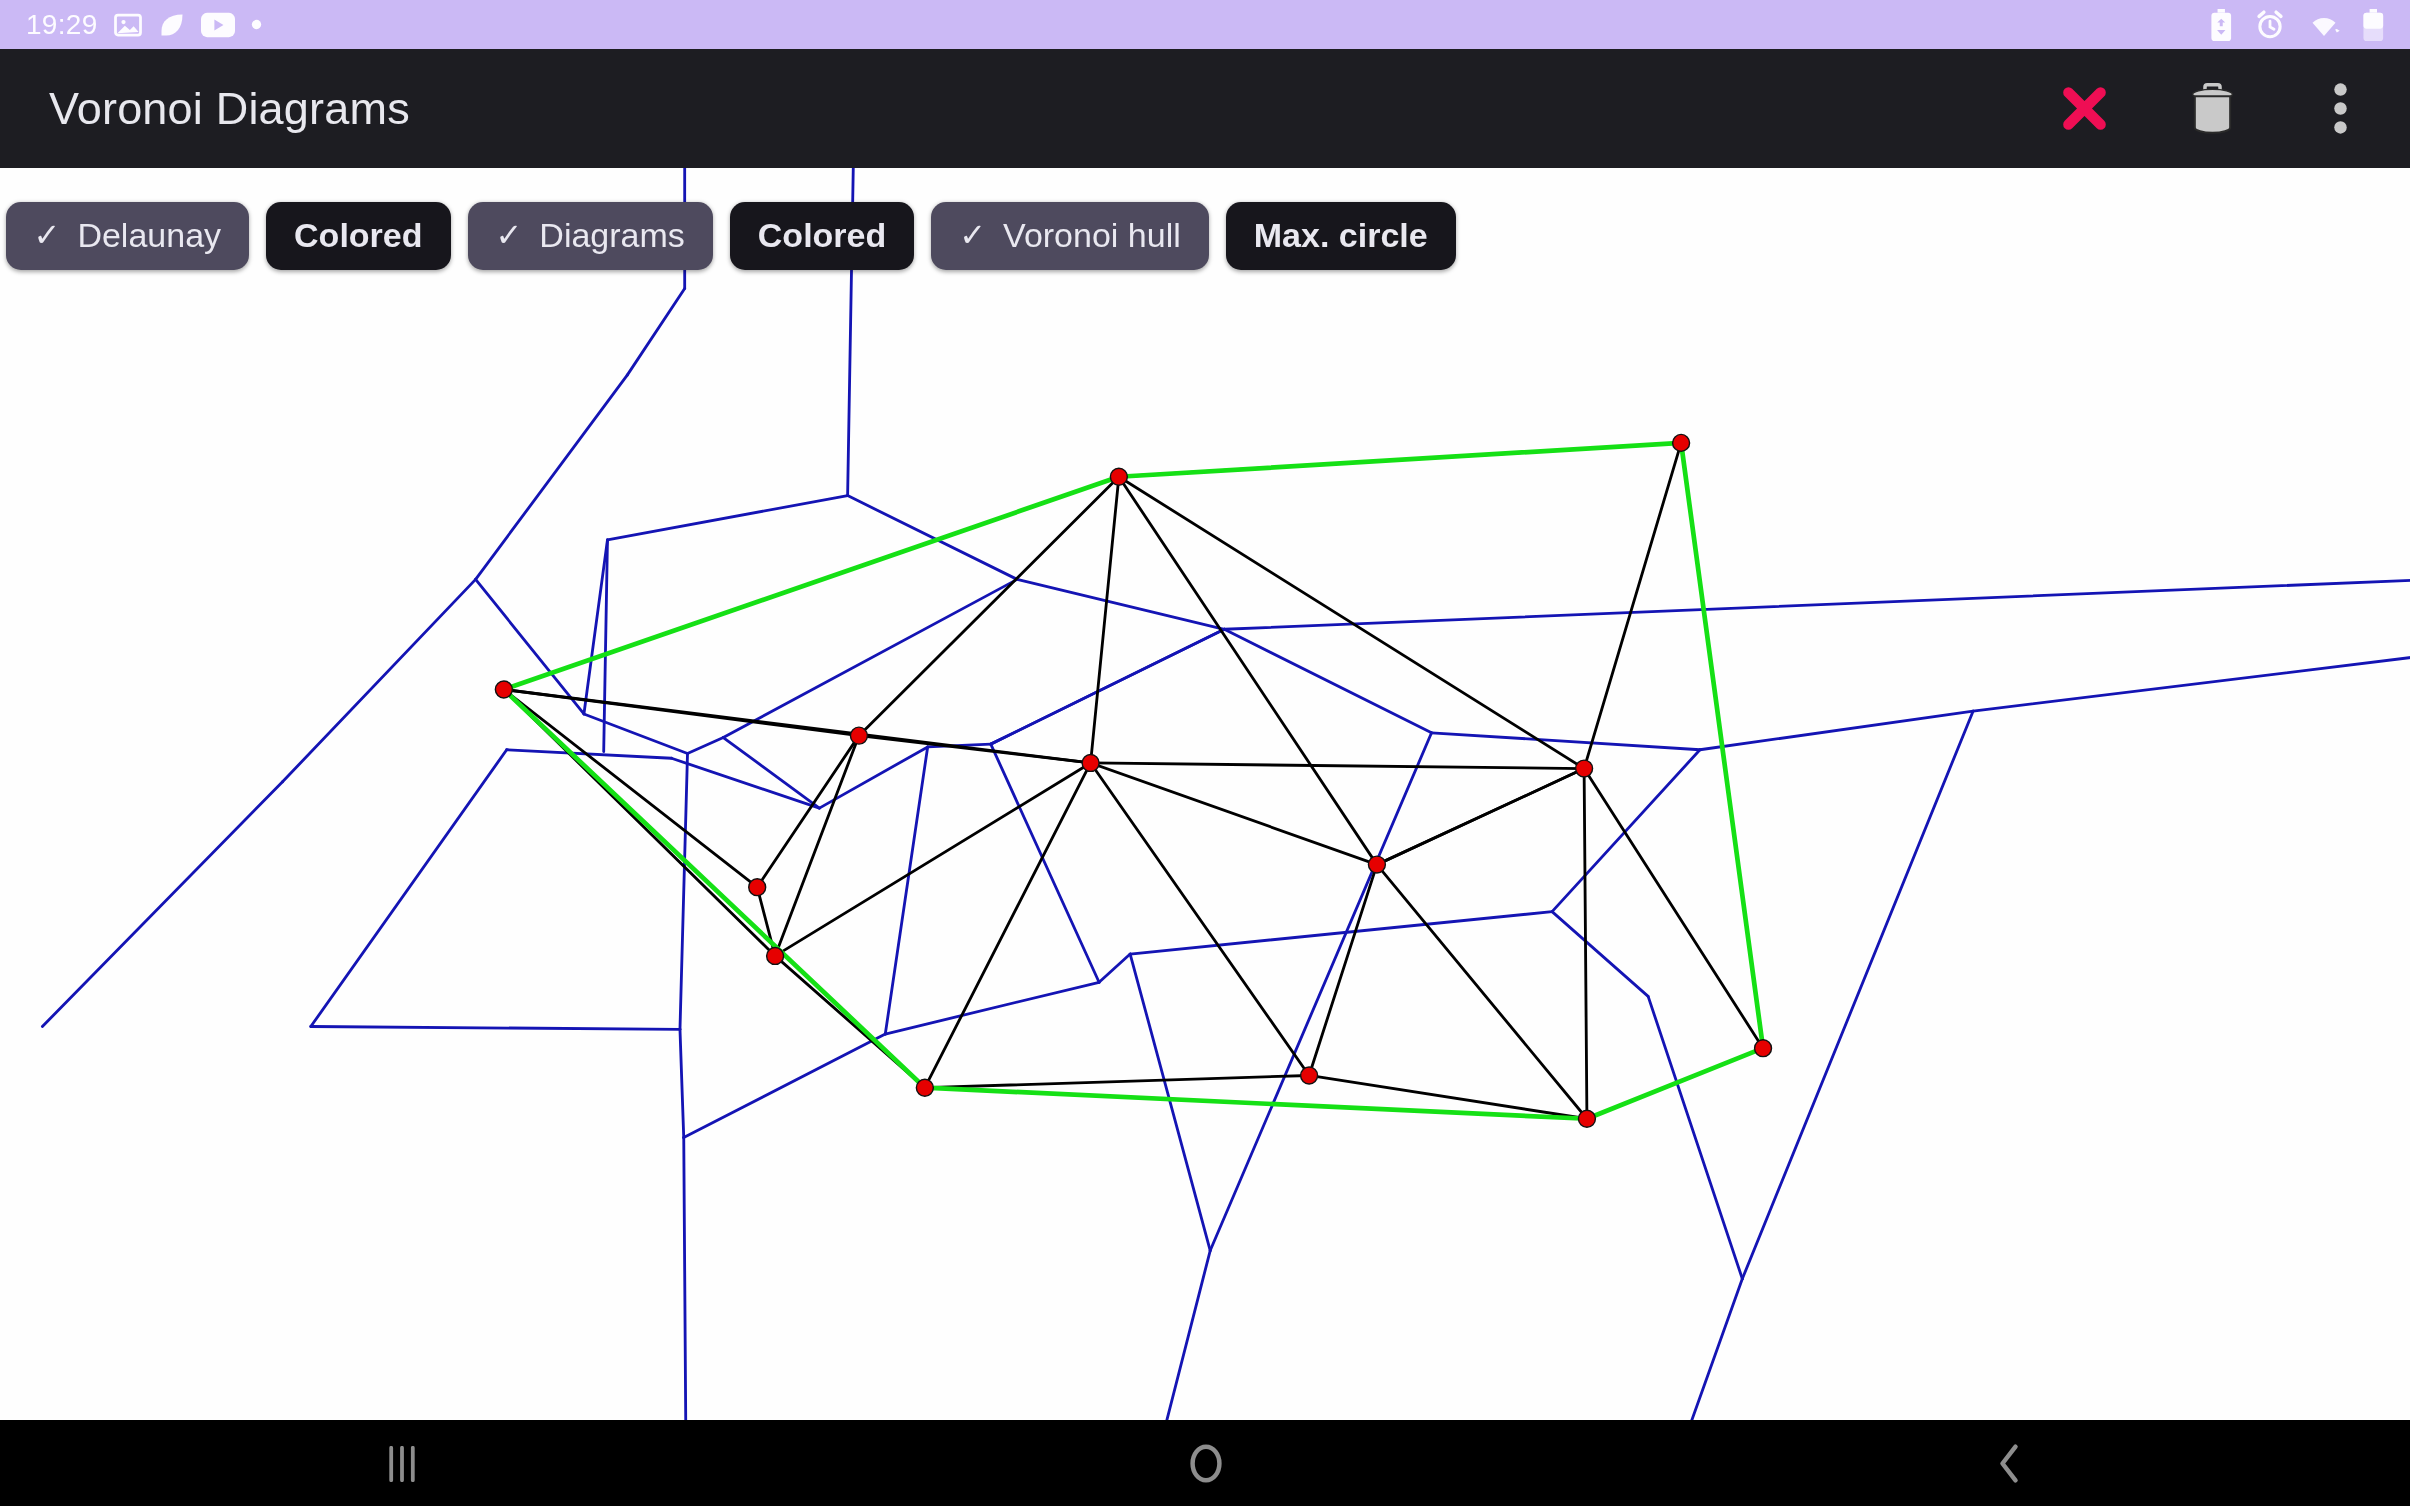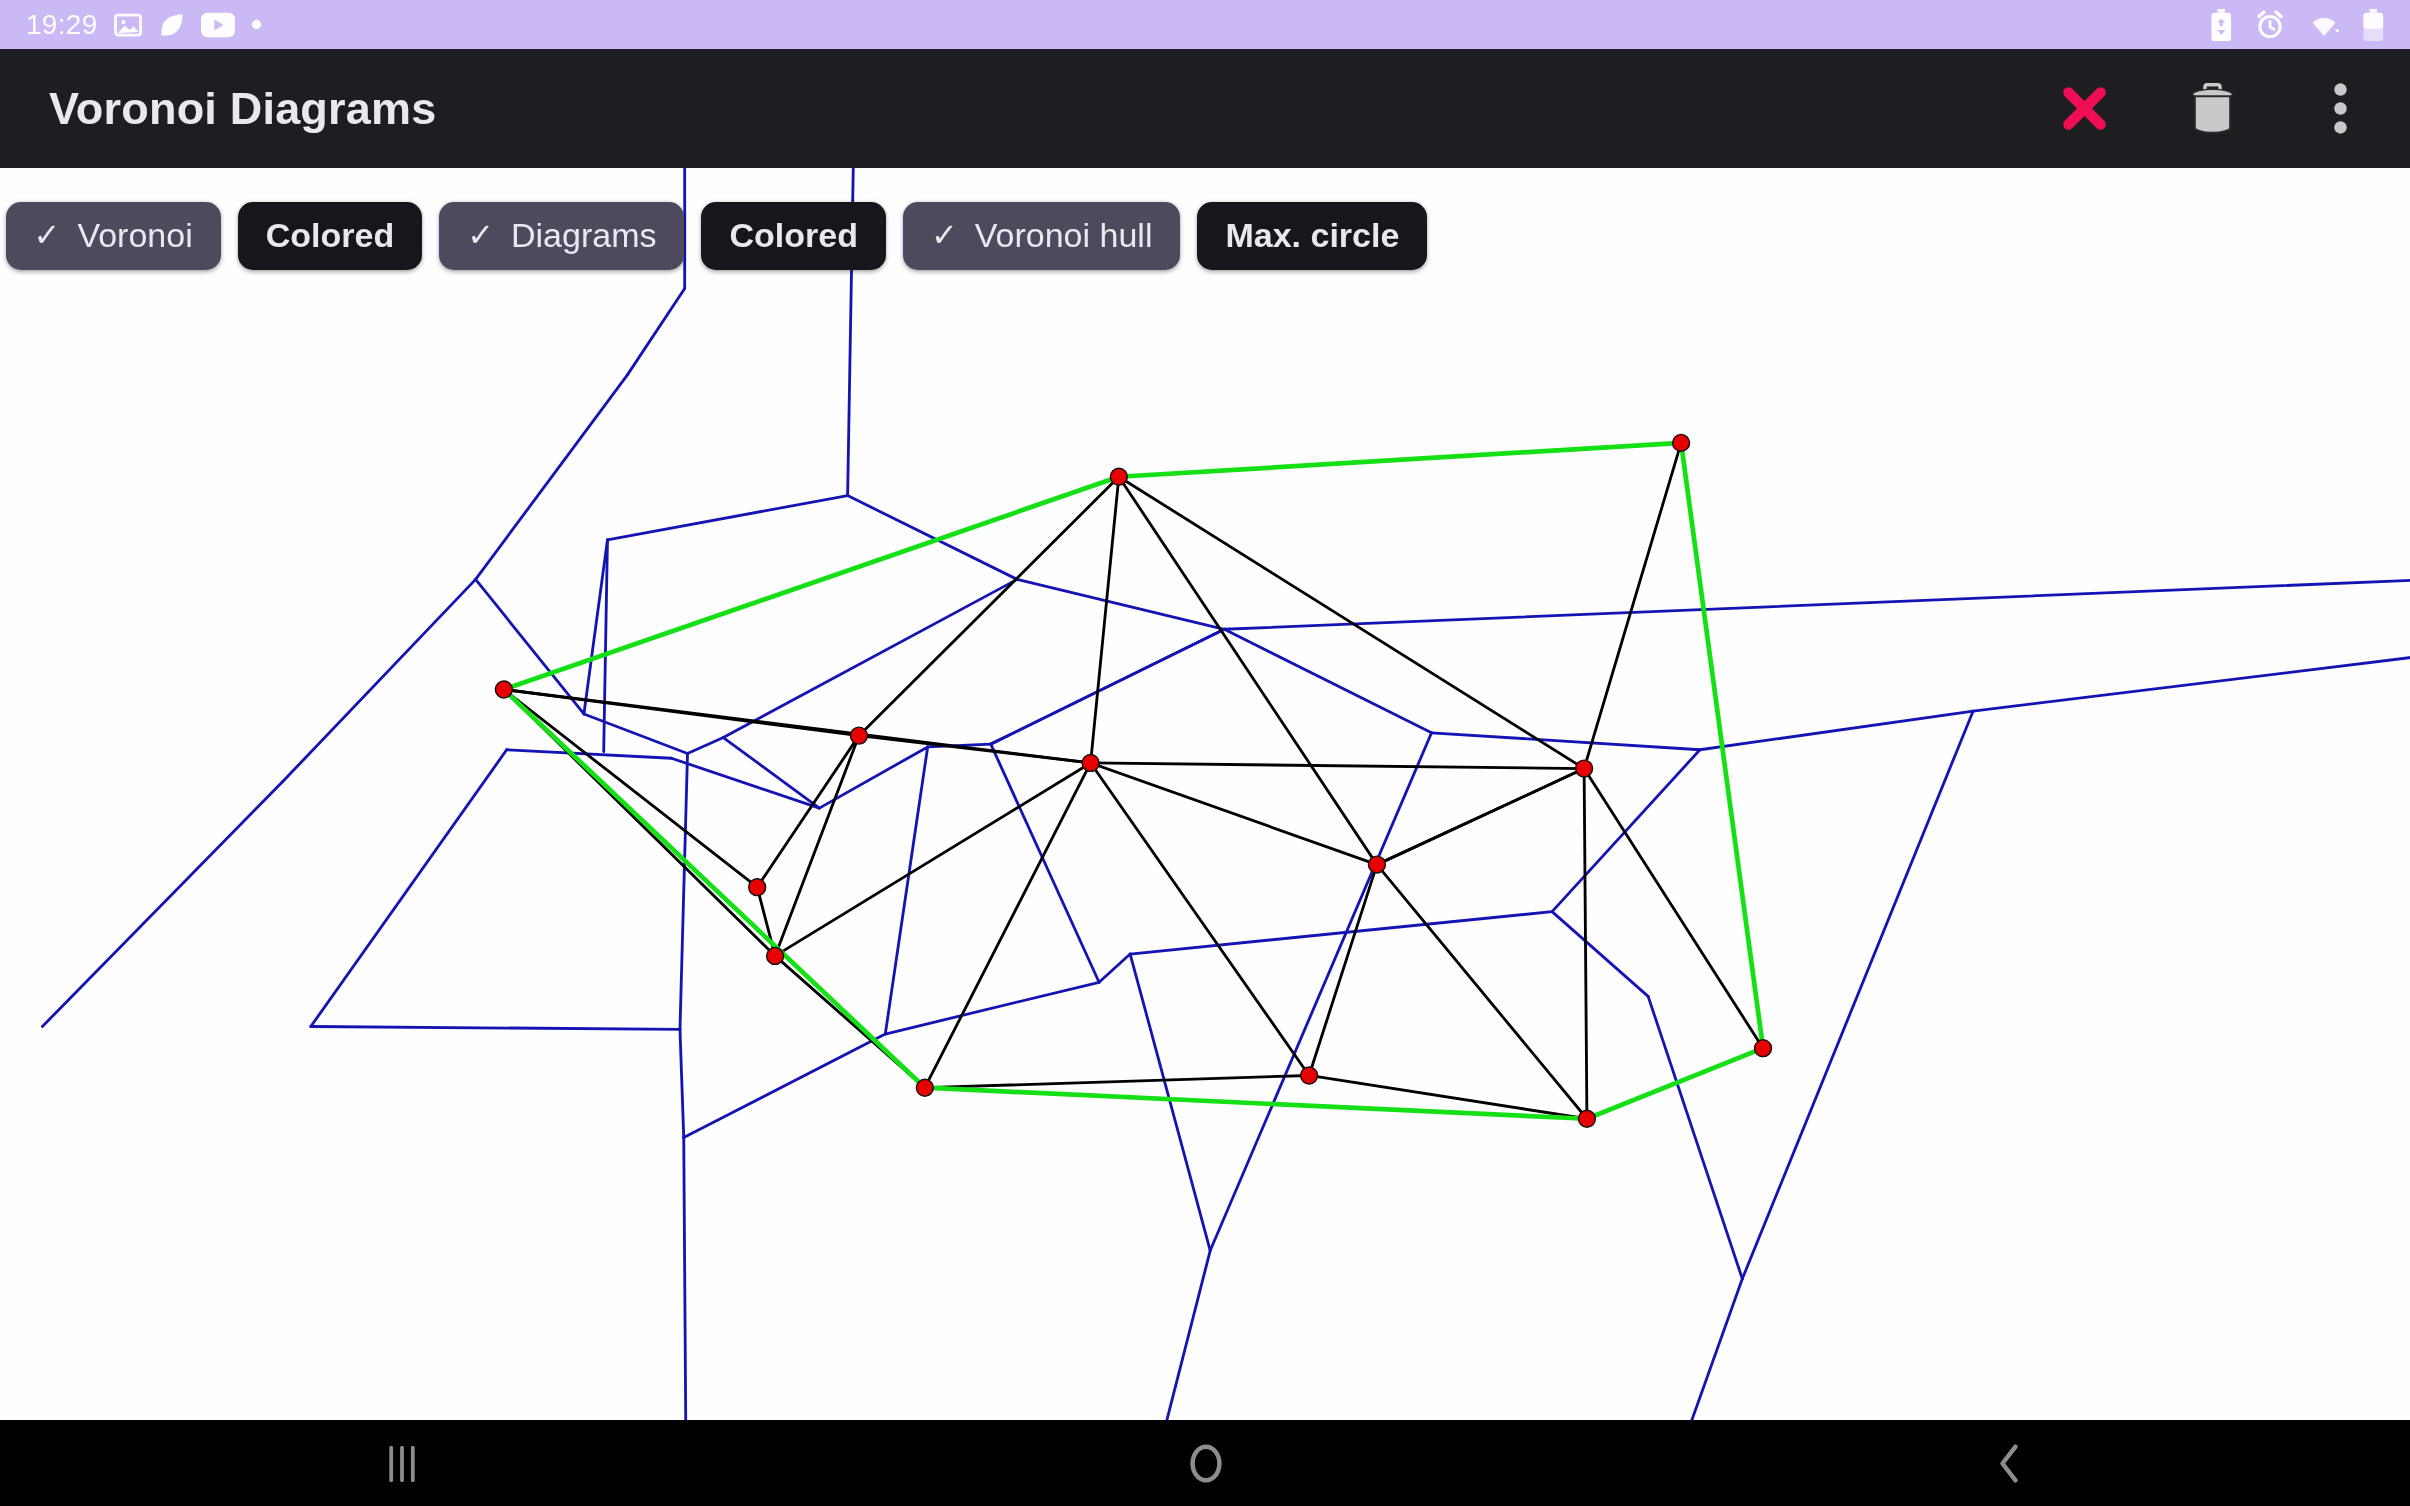--- a/index.html
+++ b/index.html
@@ -34,21 +34,21 @@
 
   
   #appbar {
     position:absolute; left:0; top:49px;
     width:2411px; height:119px;
     background:#1d1d22;
     display:flex; align-items:center;
     padding:0 38px 0 49px;
   }
   #app-title {
-    color:#e8e8ee; font-size:45px; font-weight:700;
+    color:#e8e8ee; font-size:45px; font-weight:400;
     letter-spacing:0.2px;
     white-space:nowrap;
   }
   #appbar-actions { margin-left:auto; display:flex; align-items:center; gap:62px; }
   .abtn { display:flex; align-items:center; justify-content:center;
           width:66px; height:66px; cursor:pointer; }
 
   
   #canvas-wrap {
     position:absolute; left:0; top:168px;
@@ -276,21 +276,21 @@
         <circle cx="1872" cy="935" r="9" fill="#e60000" stroke="#111111" stroke-width="1.5"></circle>
         <circle cx="982" cy="977" r="9" fill="#e60000" stroke="#111111" stroke-width="1.5"></circle>
         <circle cx="1390" cy="964" r="9" fill="#e60000" stroke="#111111" stroke-width="1.5"></circle>
         <circle cx="1685" cy="1010" r="9" fill="#e60000" stroke="#111111" stroke-width="1.5"></circle>
       </svg>
   </div>
 
   <div id="chipbar">
     <div class="chip on">
       <span class="tick">✓</span>
-      <span>Voronoi</span>
+      <span>Delaunay</span>
     </div>
     <div class="chip off">
       <span>Colored</span>
     </div>
     <div class="chip on">
       <span class="tick">✓</span>
       <span>Diagrams</span>
     </div>
     <div class="chip off">
       <span>Colored</span>

